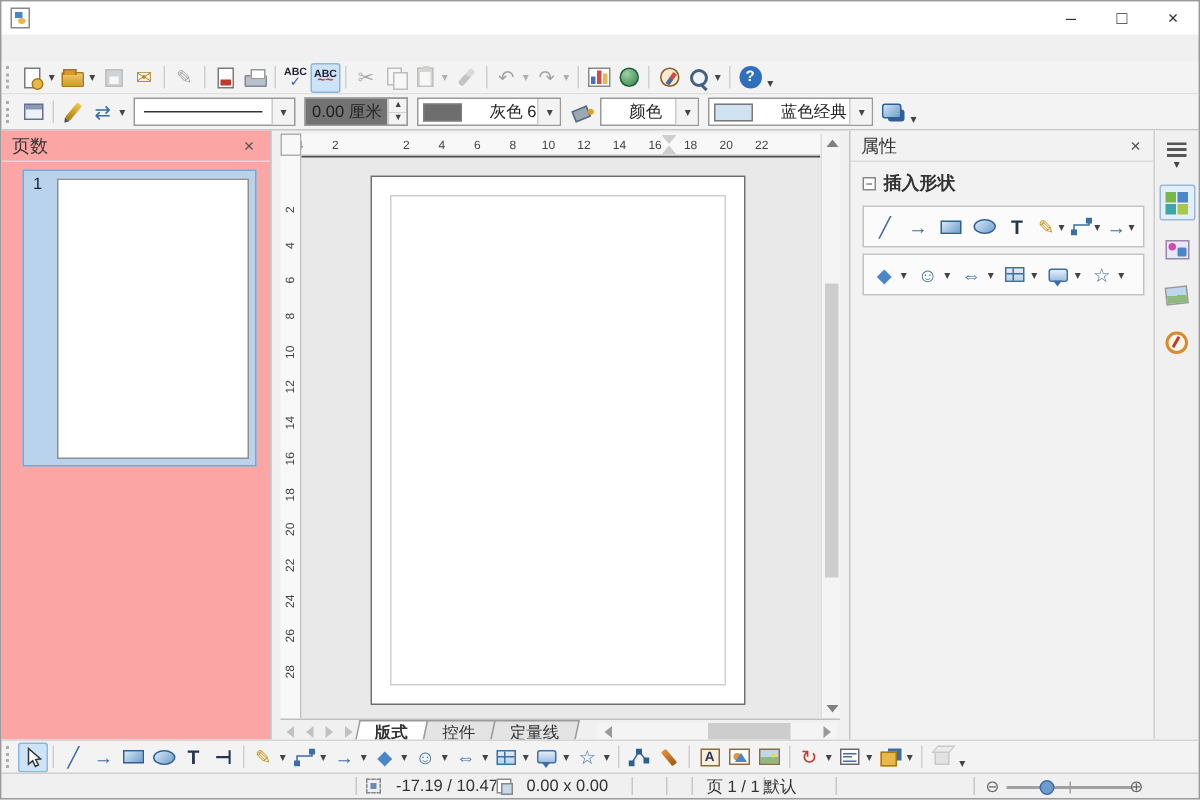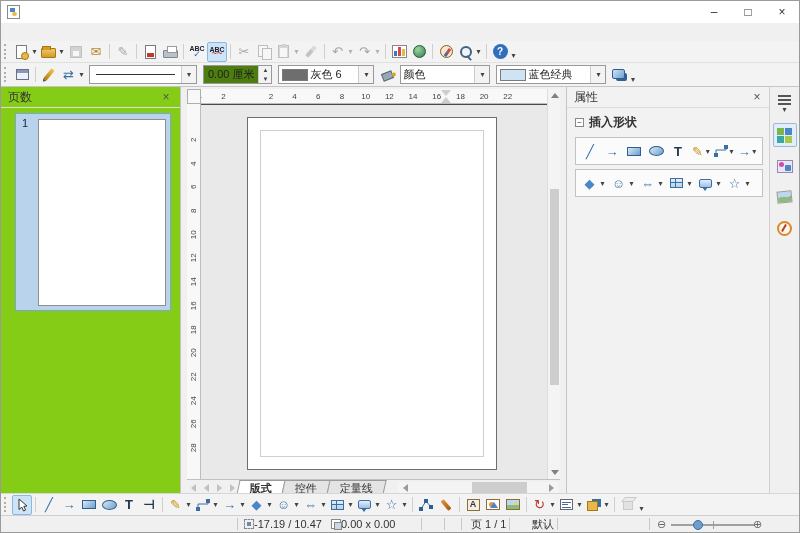--- a/index.html
+++ b/index.html
@@ -91,30 +91,30 @@
   .align-ic i { display:block; height:1px; background:#4a6a9a; } .align-ic i:nth-child(1){width:9px;} .align-ic i:nth-child(2){width:6px;} .align-ic i:nth-child(3){width:9px;}
   .arrange-ic { width:14px; height:12px; position:relative; }
   .arrange-ic::before { content:""; position:absolute; right:0; top:0; width:9px; height:8px; background:#3a6ea5; }
   .arrange-ic::after { content:""; position:absolute; left:0; bottom:0; width:9px; height:8px; background:#e8b84b; border:1px solid #a9790e; }
   .extrude-ic { width:10px; height:10px; background:#c8c8c8; border:1px solid #888; position:relative; }
   .extrude-ic::before { content:""; position:absolute; left:-1px; top:-4px; width:10px; height:3px; background:#e0e0e0; border:1px solid #888; transform:skewX(-40deg); }
 
   
   .combo { height:19px; border:1px solid #999; background:#fff; display:flex; align-items:center; font-size:11px; margin:0 3px; }
   .combo .cdd { width:15px; height:100%; background:#f3f3f3; border-left:1px solid #ccc; display:flex; align-items:center; justify-content:center; font-size:8px; color:#444; }
-  .combo .ctext { flex:1; padding:0 2px; white-space:nowrap; overflow:hidden; }
+  .combo .ctext { flex:1; padding:0 18px; white-space:nowrap; overflow:hidden; }
   .swatch { width:26px; height:12px; border:1px solid #7a7a7a; margin-left:3px; }
   .lineview { flex:1; height:1px; background:#333; margin:0 6px; }
-  .spin { height:19px; border:1px solid #999; background:#4d7c0f; display:flex; align-items:center; font-size:11px; margin:0 3px; }
+  .spin { height:19px; border:1px solid #999; background:#737373; display:flex; align-items:center; font-size:11px; margin:0 3px; }
   .spin .stext { padding:0 4px; }
   .spin .arrows { width:13px; height:100%; border-left:1px solid #ccc; display:flex; flex-direction:column; }
   .spin .arrows span { flex:1; display:flex; align-items:center; justify-content:center; background:#f3f3f3; font-size:6px; color:#444; }
 
   
-  .pages { position:absolute; left:0; top:86px; width:180px; height:408px; background:#84cc16; border-right:1px solid #c4c4c4; }
+  .pages { position:absolute; left:0; top:86px; width:180px; height:408px; background:#fca5a5; border-right:1px solid #c4c4c4; }
   .panel-h { height:21px; display:flex; align-items:center; justify-content:space-between; padding:0 7px; border-bottom:1px solid #dcdcdc; color:#333; }
   .panel-close { font-size:12px; color:#555; width:14px; text-align:center; }
   .thumb-sel { position:absolute; left:14px; top:26px; width:156px; height:198px; background:#b9d3ec; border:1px solid #79a7d4; }
   .thumb-num { position:absolute; left:6px; top:3px; font-size:11px; color:#123; }
   .thumb-page { position:absolute; left:22px; top:5px; width:128px; height:187px; background:#fff; border:1px solid #8f8f8f; }
 
   
   .corner { position:absolute; left:186px; top:88px; width:14px; height:15px; background:#f8f8f8; border:1px solid #aeaeae; }
   .hruler { position:absolute; left:200px; top:88px; width:346px; height:15px; background:#f8f8f8; border-bottom:1px solid #bdbdbd; overflow:hidden; }
   .hrnums { position:absolute; left:-13px; top:0; display:flex; }
@@ -168,21 +168,21 @@
   .gal-ic::after { content:""; position:absolute; right:1px; bottom:1px; width:6px; height:6px; background:#4a86c8; border-radius:1px; }
   .media-ic { width:15px; height:12px; border:1px solid #999; background:linear-gradient(#bcd8f0 50%,#8fba7e 50%); transform:rotate(-6deg); }
   .navd-ic { width:15px; height:15px; border-radius:50%; border:2px solid #d98a2a; background:#fff7ea; position:relative; }
   .navd-ic::before { content:""; position:absolute; left:4px; top:1px; width:2px; height:8px; background:#c0392b; transform:rotate(30deg); }
 
   
   .tbb { position:absolute; left:0; right:0; bottom:17px; height:22px; background:#f3f3f3; border-top:1px solid #d6d6d6; display:flex; align-items:center; }
 
   
   .status { position:absolute; left:0; right:0; bottom:0; height:17px; background:#f0f0f0; border-top:1px solid #cfcfcf; font-size:11px; color:#333; }
-  .st { position:absolute; top:0; height:16px; display:flex; align-items:center; gap:0; }
+  .st { position:absolute; top:0; height:16px; display:flex; align-items:center; gap:10px; }
   .st-sep { position:absolute; top:2px; width:1px; height:12px; background:#c8c8c8; }
   .pos-ic { width:10px; height:10px; border:1px dashed #888; position:relative; }
   .pos-ic::after { content:""; position:absolute; left:2px; top:2px; width:4px; height:4px; background:#6a8ab0; }
   .size-ic { width:10px; height:10px; border:1px solid #888; background:#fff; position:relative; }
   .size-ic::after { content:""; position:absolute; right:-2px; bottom:-2px; width:6px; height:6px; background:#c8d8e8; border:1px solid #888; }
   .zoom-track { position:relative; width:84px; height:13px; }
   .zoom-track .line { position:absolute; left:0; right:0; top:6px; height:2px; background:#a0a0a0; }
   .zoom-track .tick { position:absolute; left:50%; top:3px; width:1px; height:8px; background:#a0a0a0; }
   .zoom-thumb { position:absolute; left:22px; top:2px; width:10px; height:10px; border-radius:50%; background:#6f9ccc; border:1px solid #3a6ea5; }
 </style>
@@ -349,21 +349,21 @@
     <span class="combo" style="width:96px;">
         <span class="swatch" style="background:#6e6e6e;"></span>
         <span class="ctext">灰色 6</span>
         <span class="cdd">▾</span>
       </span>
     <span class="btn">
         <span class="ic">
           <span class="can-ic"></span>
         </span>
       </span>
-    <span class="combo" style="width:90px;">
+    <span class="combo" style="width:66px;text-align:center;">
         <span class="ctext">颜色</span>
         <span class="cdd">▾</span>
       </span>
     <span class="combo" style="width:110px;">
         <span class="swatch" style="background:#cfe3f2;"></span>
         <span class="ctext">蓝色经典</span>
         <span class="cdd">▾</span>
       </span>
     <span class="btn">
         <span class="ic">
@@ -734,21 +734,21 @@
       <span class="size-ic"></span>
       <span>0.00 x 0.00</span>
     </span>
     <span class="st-sep" style="left:420px;"></span>
     <span class="st-sep" style="left:443px;"></span>
     <span class="st-sep" style="left:460px;"></span>
     <span class="st" style="left:470px;">
         <span>页 1 / 1</span>
       </span>
     <span class="st-sep" style="left:508px;"></span>
-    <span class="st" style="left:496px;padding-left:35px;">
+    <span class="st" style="left:508px;">
         <span>默认</span>
       </span>
     <span class="st-sep" style="left:556px;"></span>
     <span class="st-sep" style="left:648px;"></span>
     <span class="st" style="left:656px;color:#666;">⊖</span>
     <span class="st" style="left:670px;">
       <span class="zoom-track">
           <span class="line"></span>
           <span class="tick"></span>
           <span class="zoom-thumb"></span>

